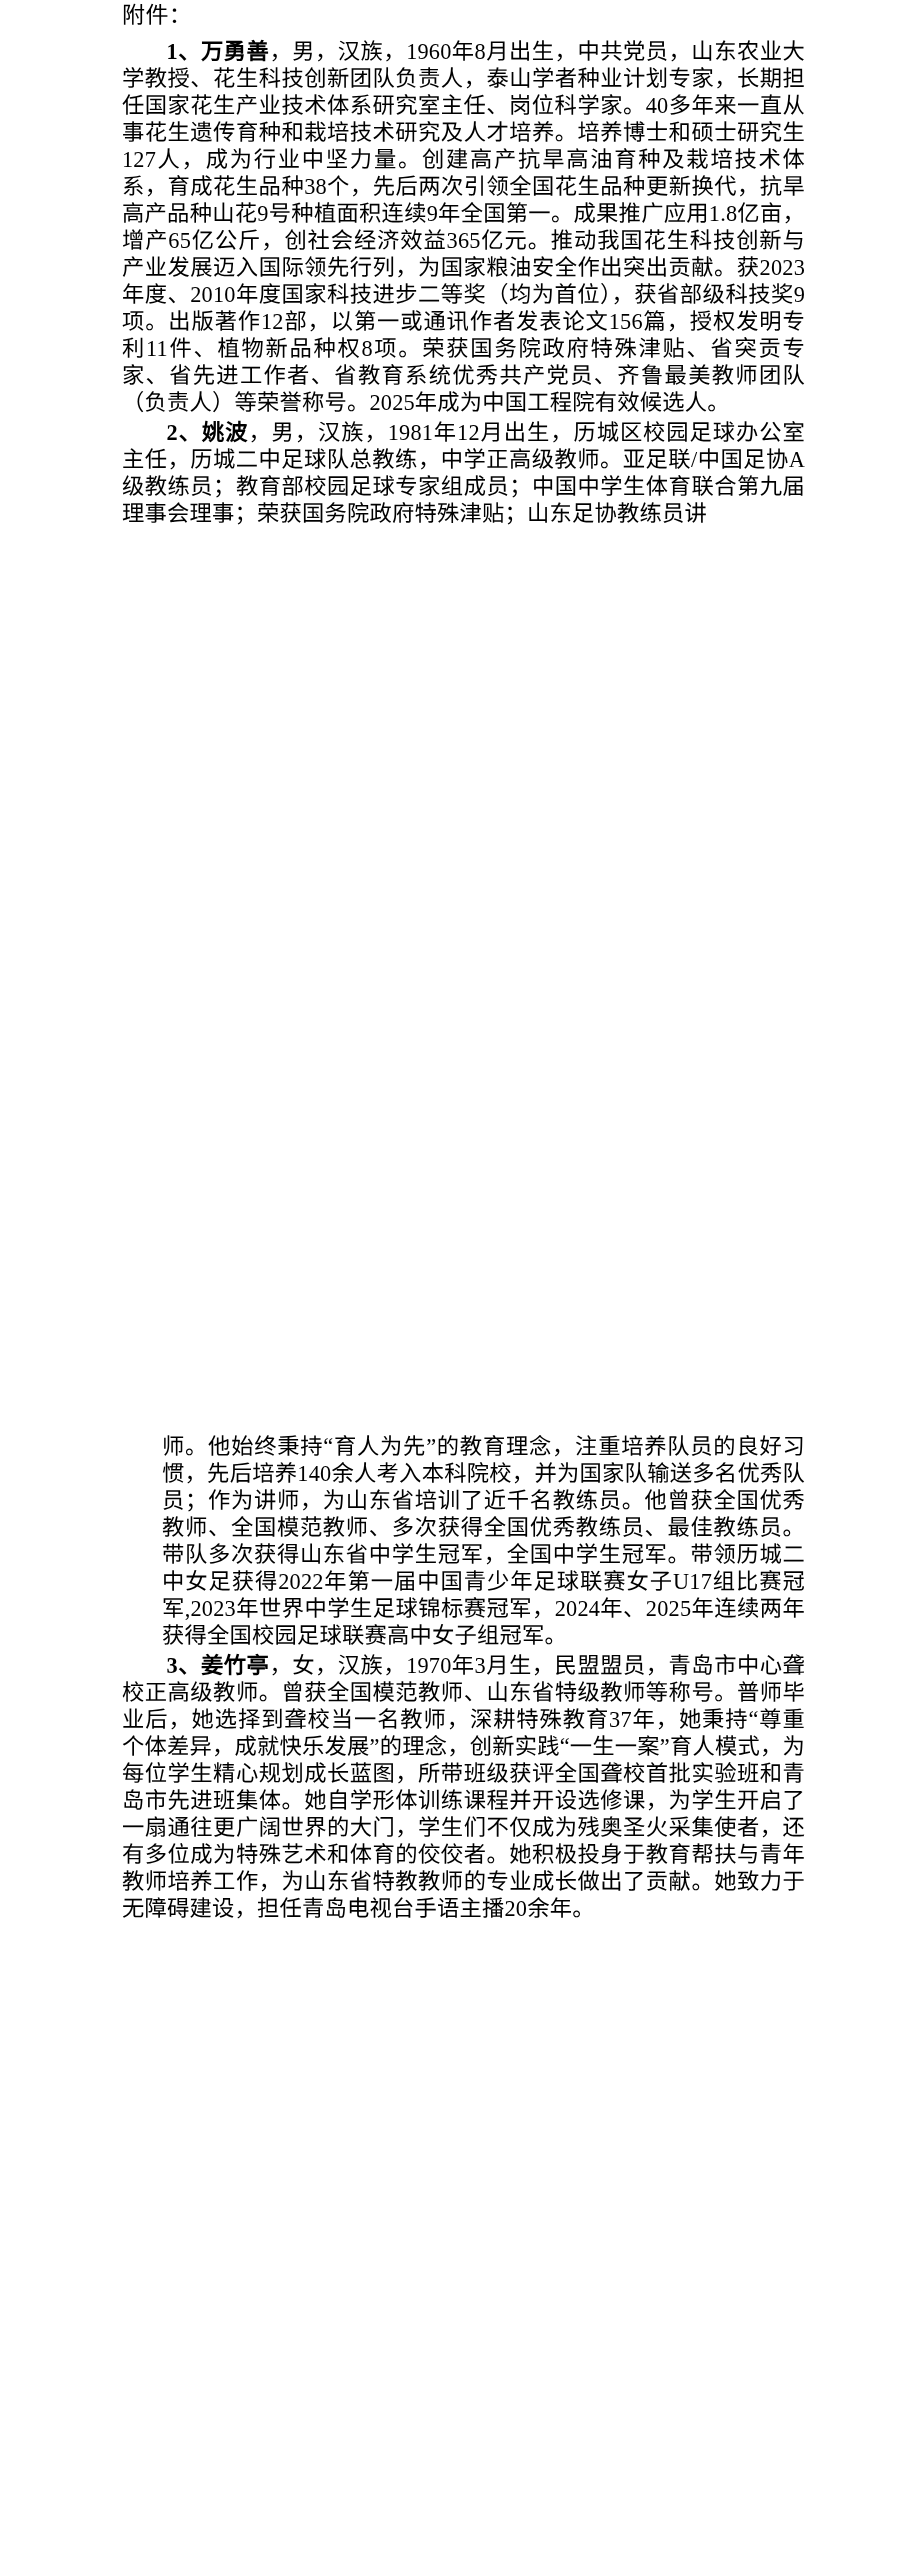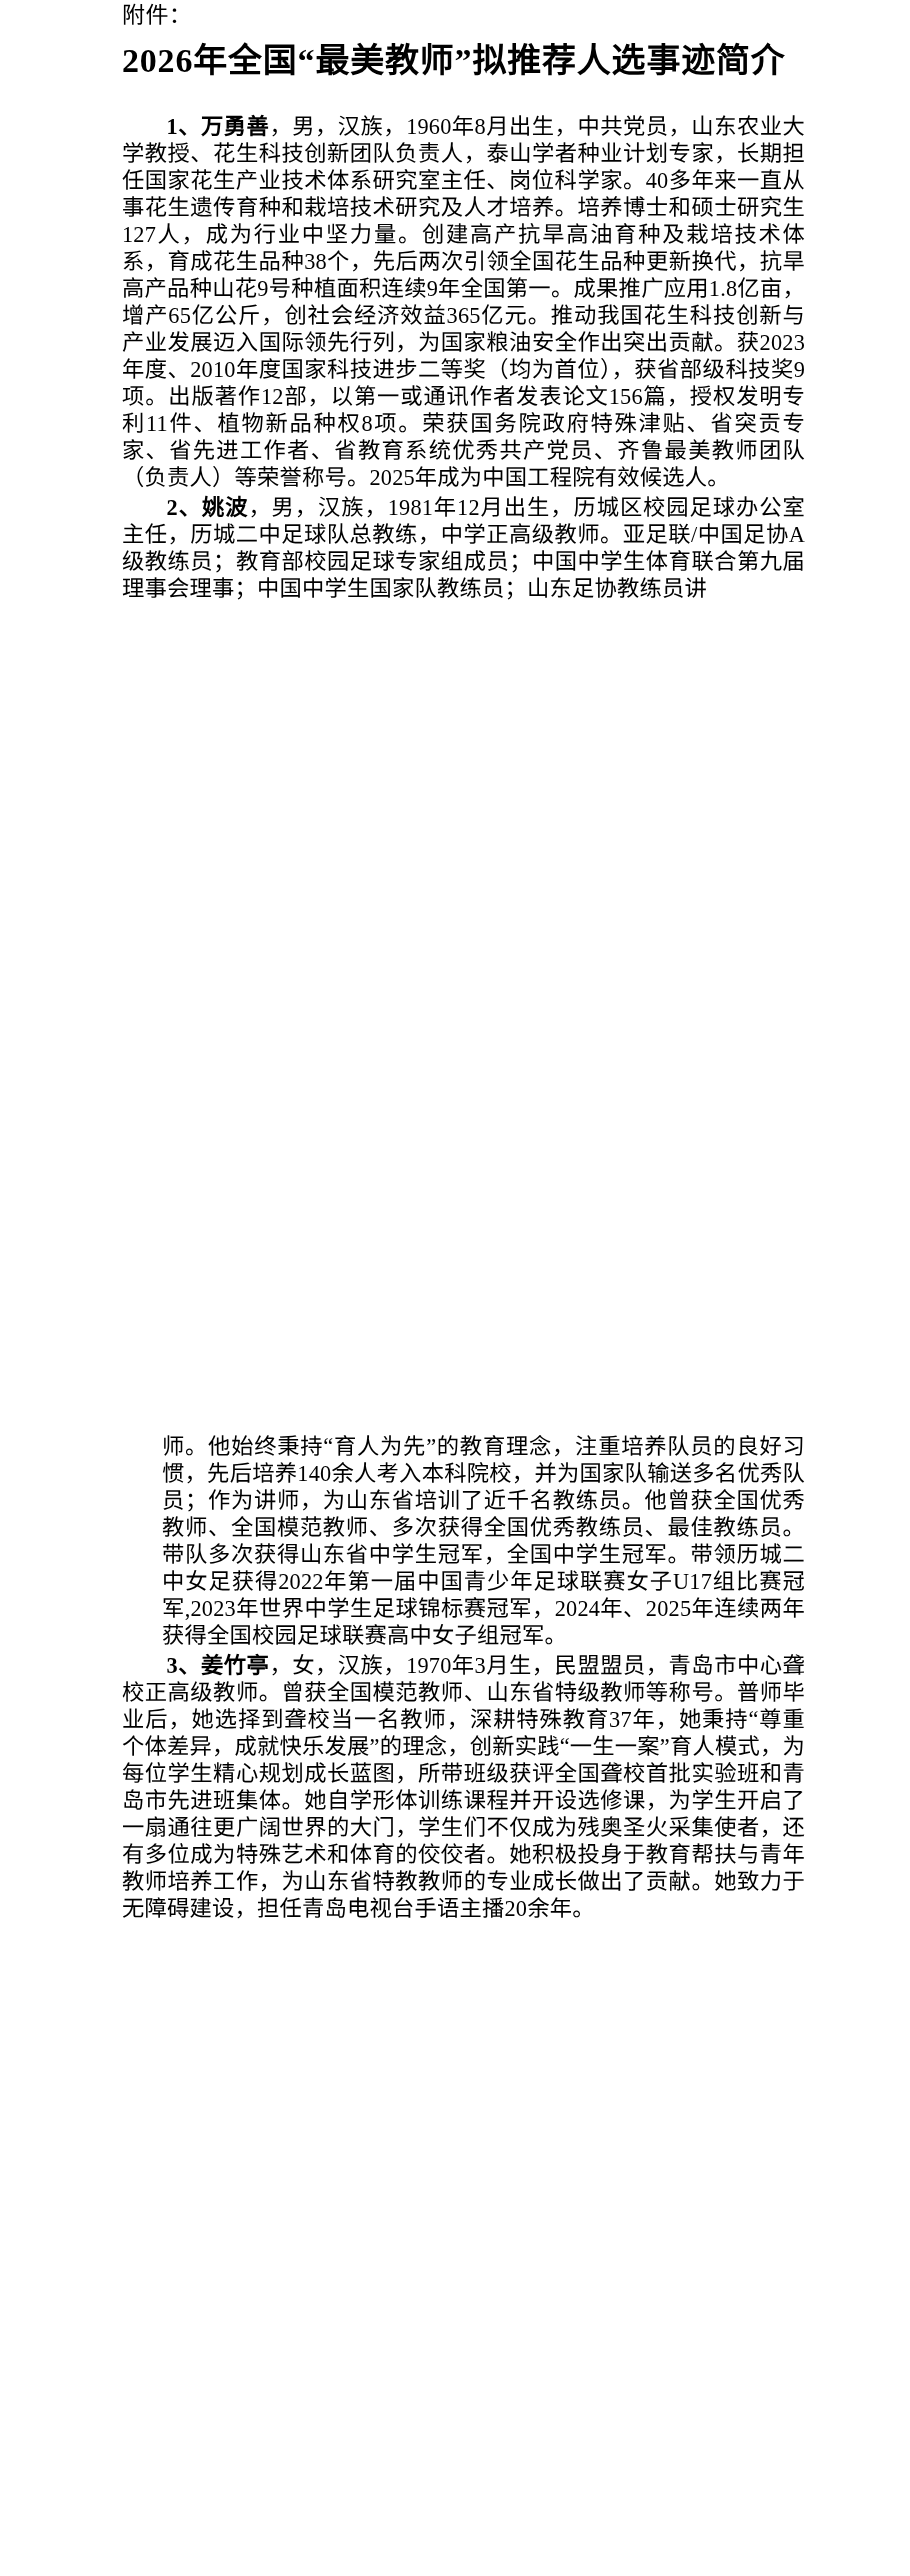--- a/index.html
+++ b/index.html
@@ -85,30 +85,29 @@
 </style>
 </head>
 <body>
 
 <div class="page">
 
   <div class="sheet sheet-one">
 
     <p class="attachment-label">附件：</p>
 
-    <h1 class="doc-title">2026年全国“最美教师”拟推荐人选事迹简介</h1>
 
     <div class="bio-list">
 
       <div class="bio-item">
         <p class="bio-para"><span class="person-name">1、</span><span class="person-name">万勇善</span><span>，男，汉族，1960年8月出生，中共党员，山东农业大学教授、花生科技创新团队负责人，泰山学者种业计划专家，长期担任国家花生产业技术体系研究室主任、岗位科学家。40多年来一直从事花生遗传育种和栽培技术研究及人才培养。培养博士和硕士研究生127人，成为行业中坚力量。创建高产抗旱高油育种及栽培技术体系，育成花生品种38个，先后两次引领全国花生品种更新换代，抗旱高产品种山花9号种植面积连续9年全国第一。成果推广应用1.8亿亩，增产65亿公斤，创社会经济效益365亿元。推动我国花生科技创新与产业发展迈入国际领先行列，为国家粮油安全作出突出贡献。获2023年度、2010年度国家科技进步二等奖（均为首位），获省部级科技奖9项。出版著作12部，以第一或通讯作者发表论文156篇，授权发明专利11件、植物新品种权8项。荣获国务院政府特殊津贴、省突贡专家、省先进工作者、省教育系统优秀共产党员、齐鲁最美教师团队（负责人）等荣誉称号。2025年成为中国工程院有效候选人。</span></p>
       </div>
 
       <div class="bio-item">
-        <p class="bio-para"><span class="person-name">2、</span><span class="person-name">姚波</span><span>，男，汉族，1981年12月出生，历城区校园足球办公室主任，历城二中足球队总教练，中学正高级教师。亚足联/中国足协A级教练员；教育部校园足球专家组成员；中国中学生体育联合第九届理事会理事；中国中学生国家队教练员；山东足协教练员讲</span></p>
+        <p class="bio-para"><span class="person-name">2、</span><span class="person-name">姚波</span><span>，男，汉族，1981年12月出生，历城区校园足球办公室主任，历城二中足球队总教练，中学正高级教师。亚足联/中国足协A级教练员；教育部校园足球专家组成员；中国中学生体育联合第九届理事会理事；荣获国务院政府特殊津贴；山东足协教练员讲</span></p>
       </div>
 
     </div>
   </div>
 
   <div class="sheet sheet-two">
 
     <div class="bio-list">
 
       <div class="bio-item">

